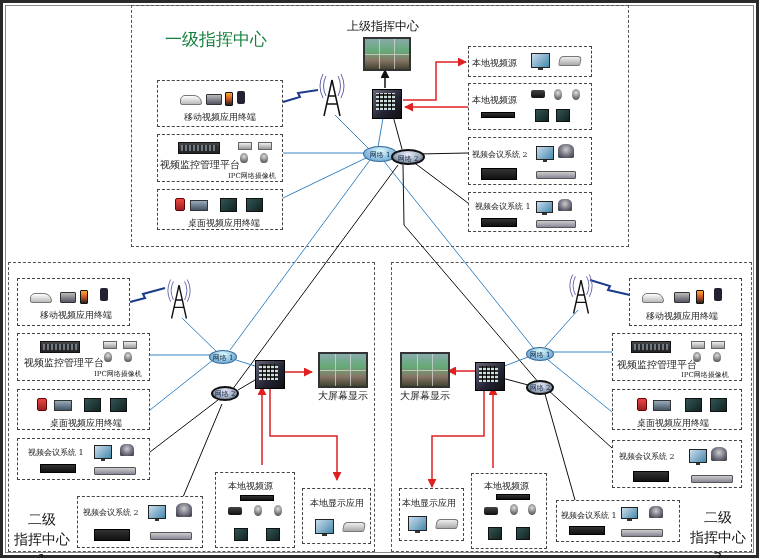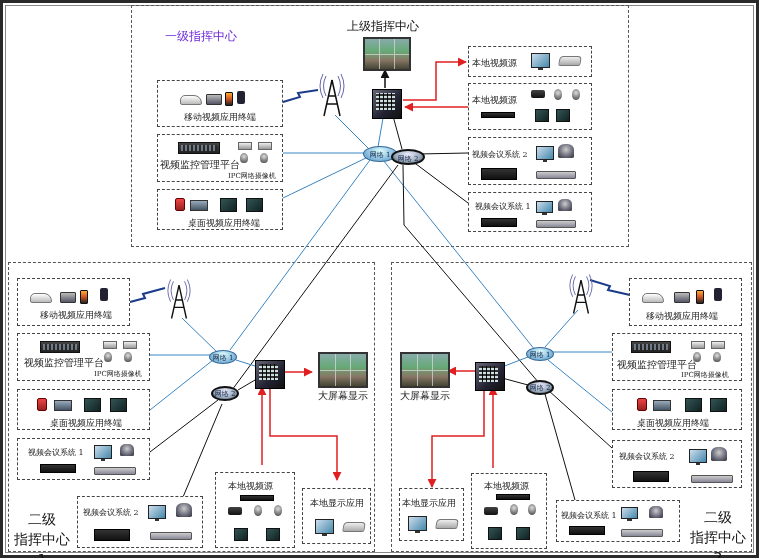--- a/index.html
+++ b/index.html
@@ -4,21 +4,21 @@
 <style>
   html, body { margin: 0; padding: 0; background: #ffffff; }
   body { width: 759px; height: 558px; position: relative; overflow: hidden;
          font-family: "DejaVu Serif", "Liberation Serif", serif; }
   .frame { position: absolute; left: 0; top: 0; width: 759px; height: 558px; box-sizing: border-box;
            border: 3px solid #2a2a2a; outline: 1px solid #888; outline-offset: -6px; }
   svg.wires { position: absolute; left: 0; top: 0; width: 759px; height: 558px; }
   .zone { position: absolute; border: 1px dashed #555; box-sizing: border-box; }
   .box { position: absolute; border: 1px dashed #444; background: #fff; box-sizing: border-box; }
   .lbl { position: absolute; font-size: 9px; color: #222; white-space: nowrap; }
-  .big-title { position: absolute; font-size: 12px; color: #6d28d9; white-space: nowrap; font-family: Liberation Sans, sans-serif; }
+  .big-title { position: absolute; font-size: 17px; color: #15803d; white-space: nowrap; font-family: Liberation Sans, sans-serif; }
   .mid-title { position: absolute; font-size: 12px; color: #111; white-space: nowrap; font-family: "DejaVu Sans", sans-serif; }
   .corner-title { position: absolute; font-size: 14px; color: #111; text-align: center; line-height: 20px; font-family: "DejaVu Sans", sans-serif; }
   .dev { position: absolute; }
   .rack { background: linear-gradient(#444, #222); border: 1px solid #111; }
   .rack::after { content: ""; position: absolute; left: 2px; right: 2px; top: 2px; bottom: 2px;
                  background: repeating-linear-gradient(90deg, #9ab 0 2px, #222 2px 4px); opacity: .6; }
   .switch-box { background: linear-gradient(135deg, #667 0%, #223 60%, #111 100%); border: 1px solid #000; }
   .switch-box::after { content: ""; position: absolute; left: 3px; right: 6px; top: 3px; bottom: 8px;
                        background: repeating-linear-gradient(0deg, #cdd 0 2px, #333 2px 4px),
                                    repeating-linear-gradient(90deg, transparent 0 3px, #111 3px 4px); background-blend-mode: multiply; }

